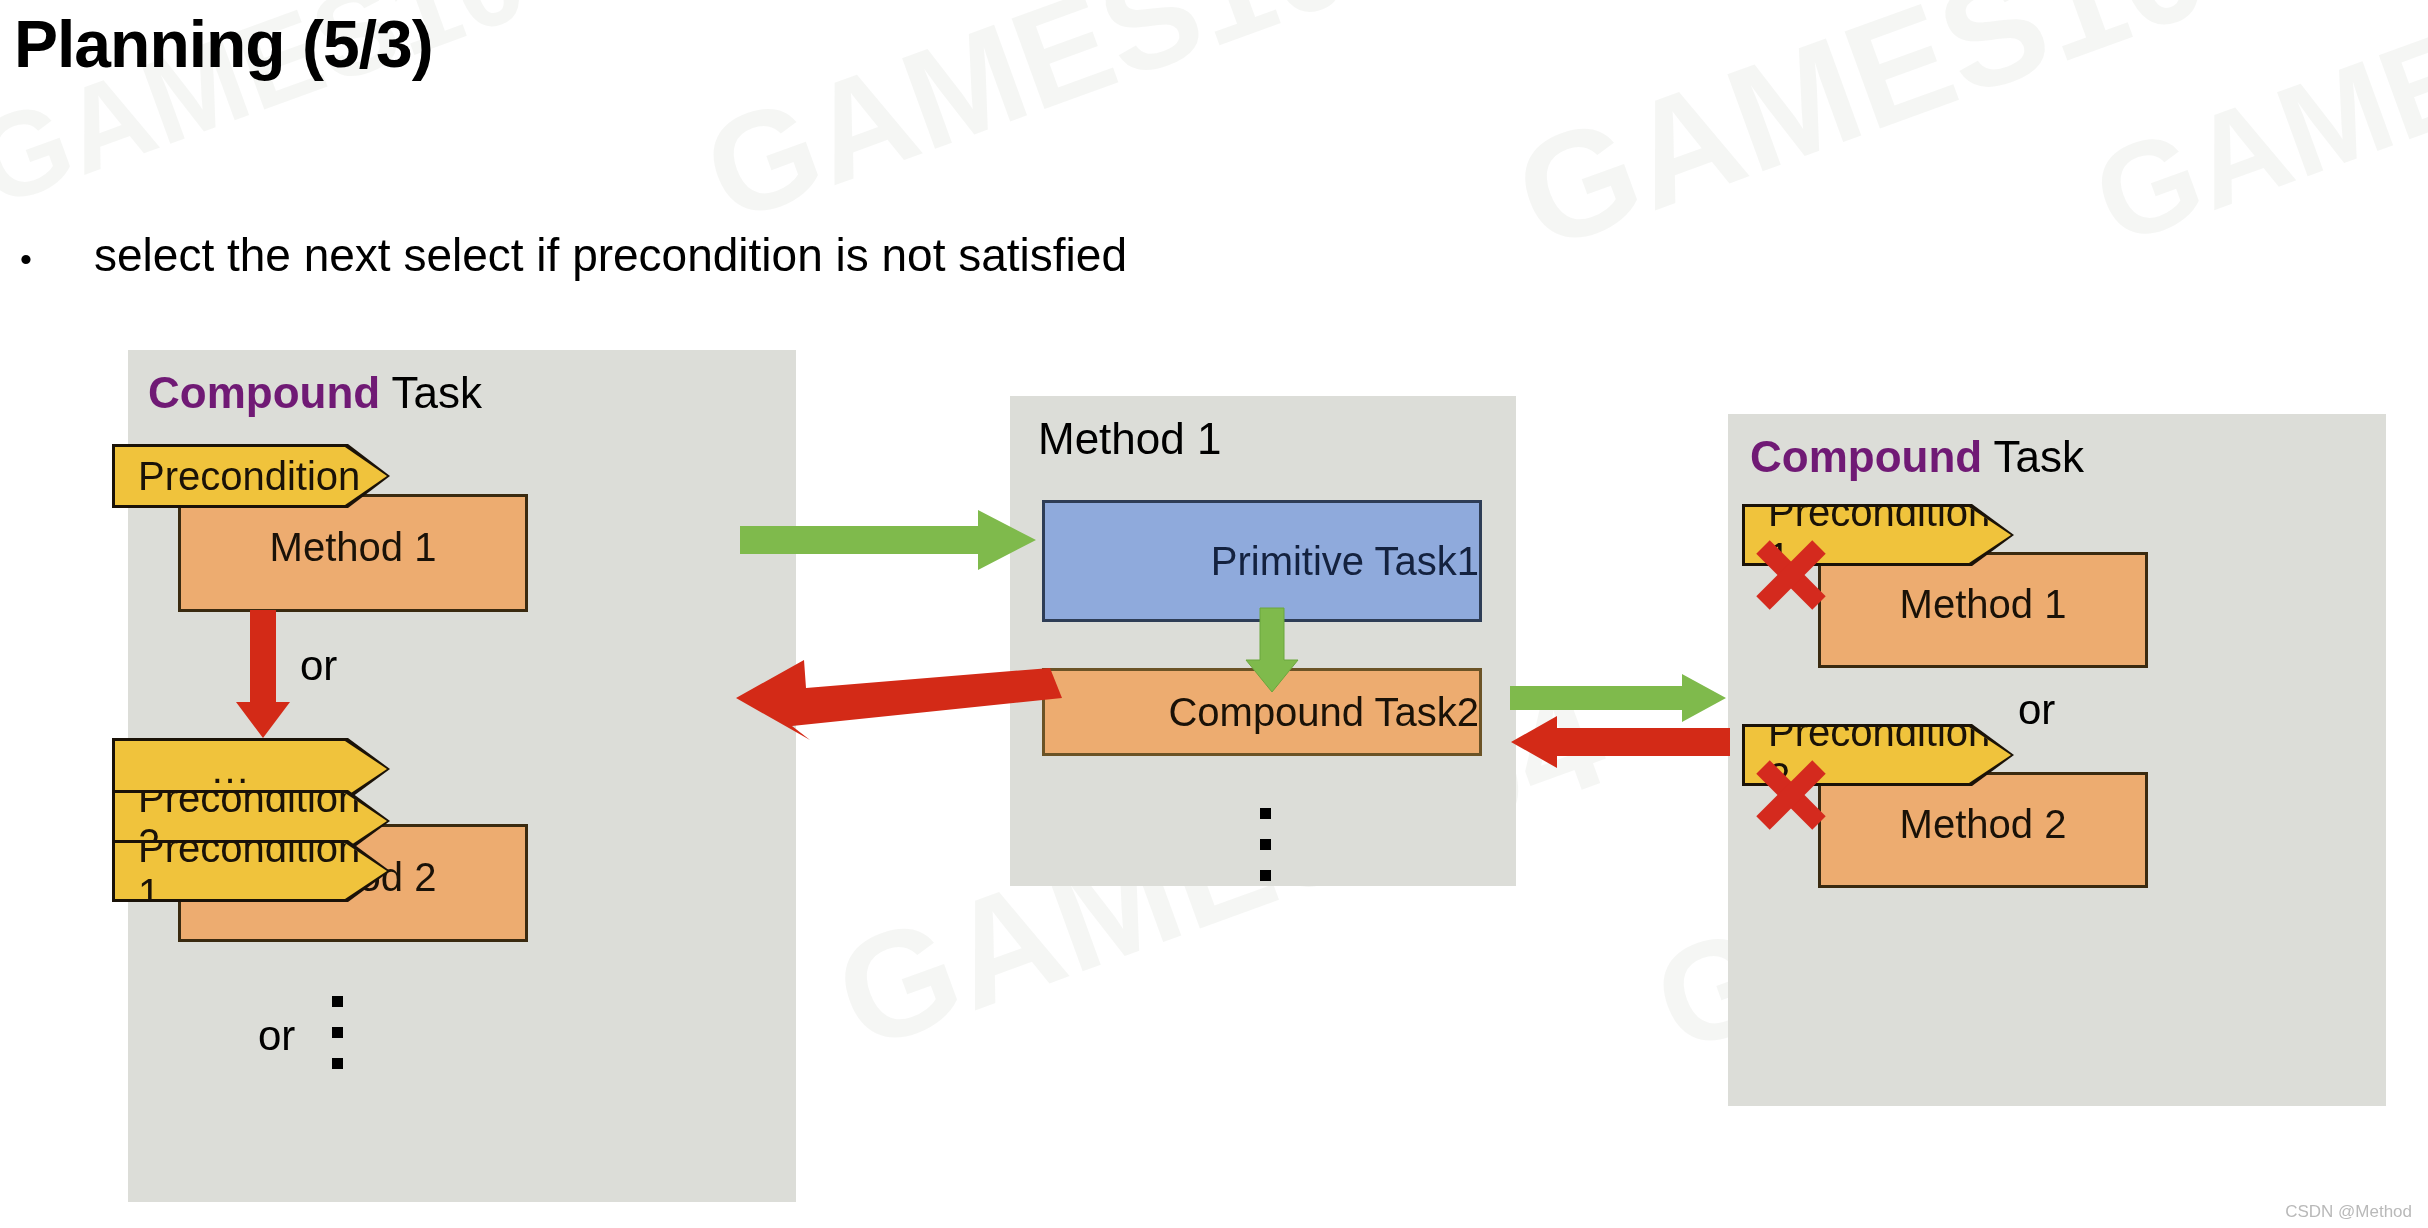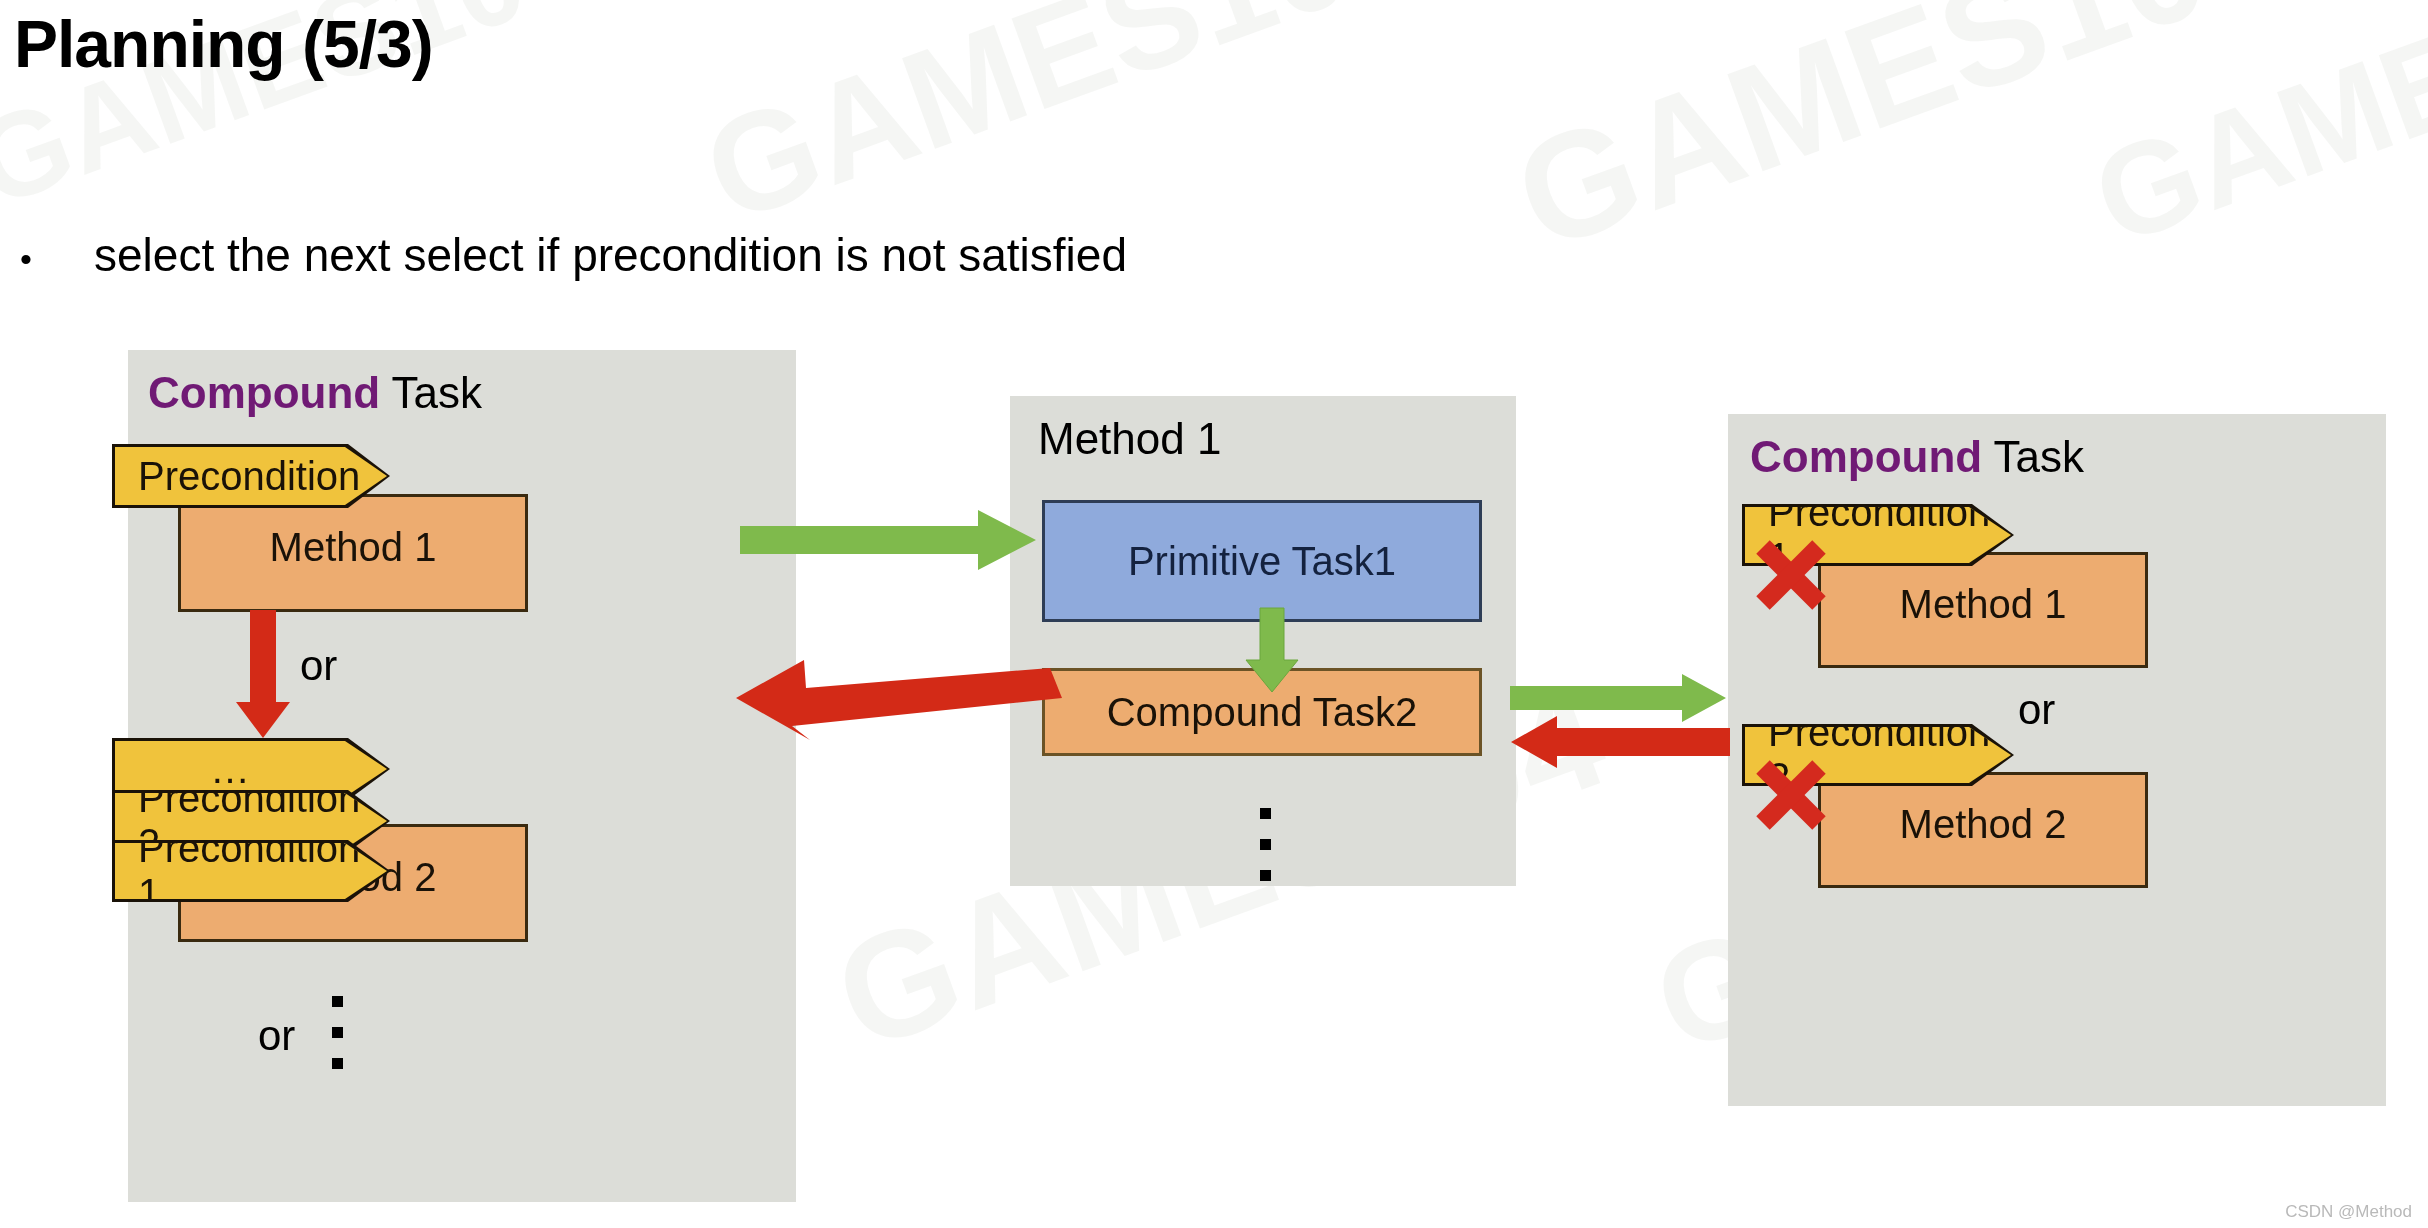--- a/index.html
+++ b/index.html
@@ -122,21 +122,21 @@
   .methodbox .mb-label {
     position: relative;
     top: -6px;
   }
 
   .taskbox {
     position: absolute;
     box-sizing: border-box;
     display: flex;
     align-items: center;
-    justify-content: center;
+    justify-content: flex-end;
     font-size: 40px;
     color: #12244d;
     border: 3px solid #2e3d56;
   }
   .taskbox.blue { background: #8FAADC; color: #14223f; }
   .taskbox.orange { background: #EDAC70; color: #1a1208; border-color: #6b5326; }
 
   .or-label {
     position: absolute;
     font-size: 42px;

